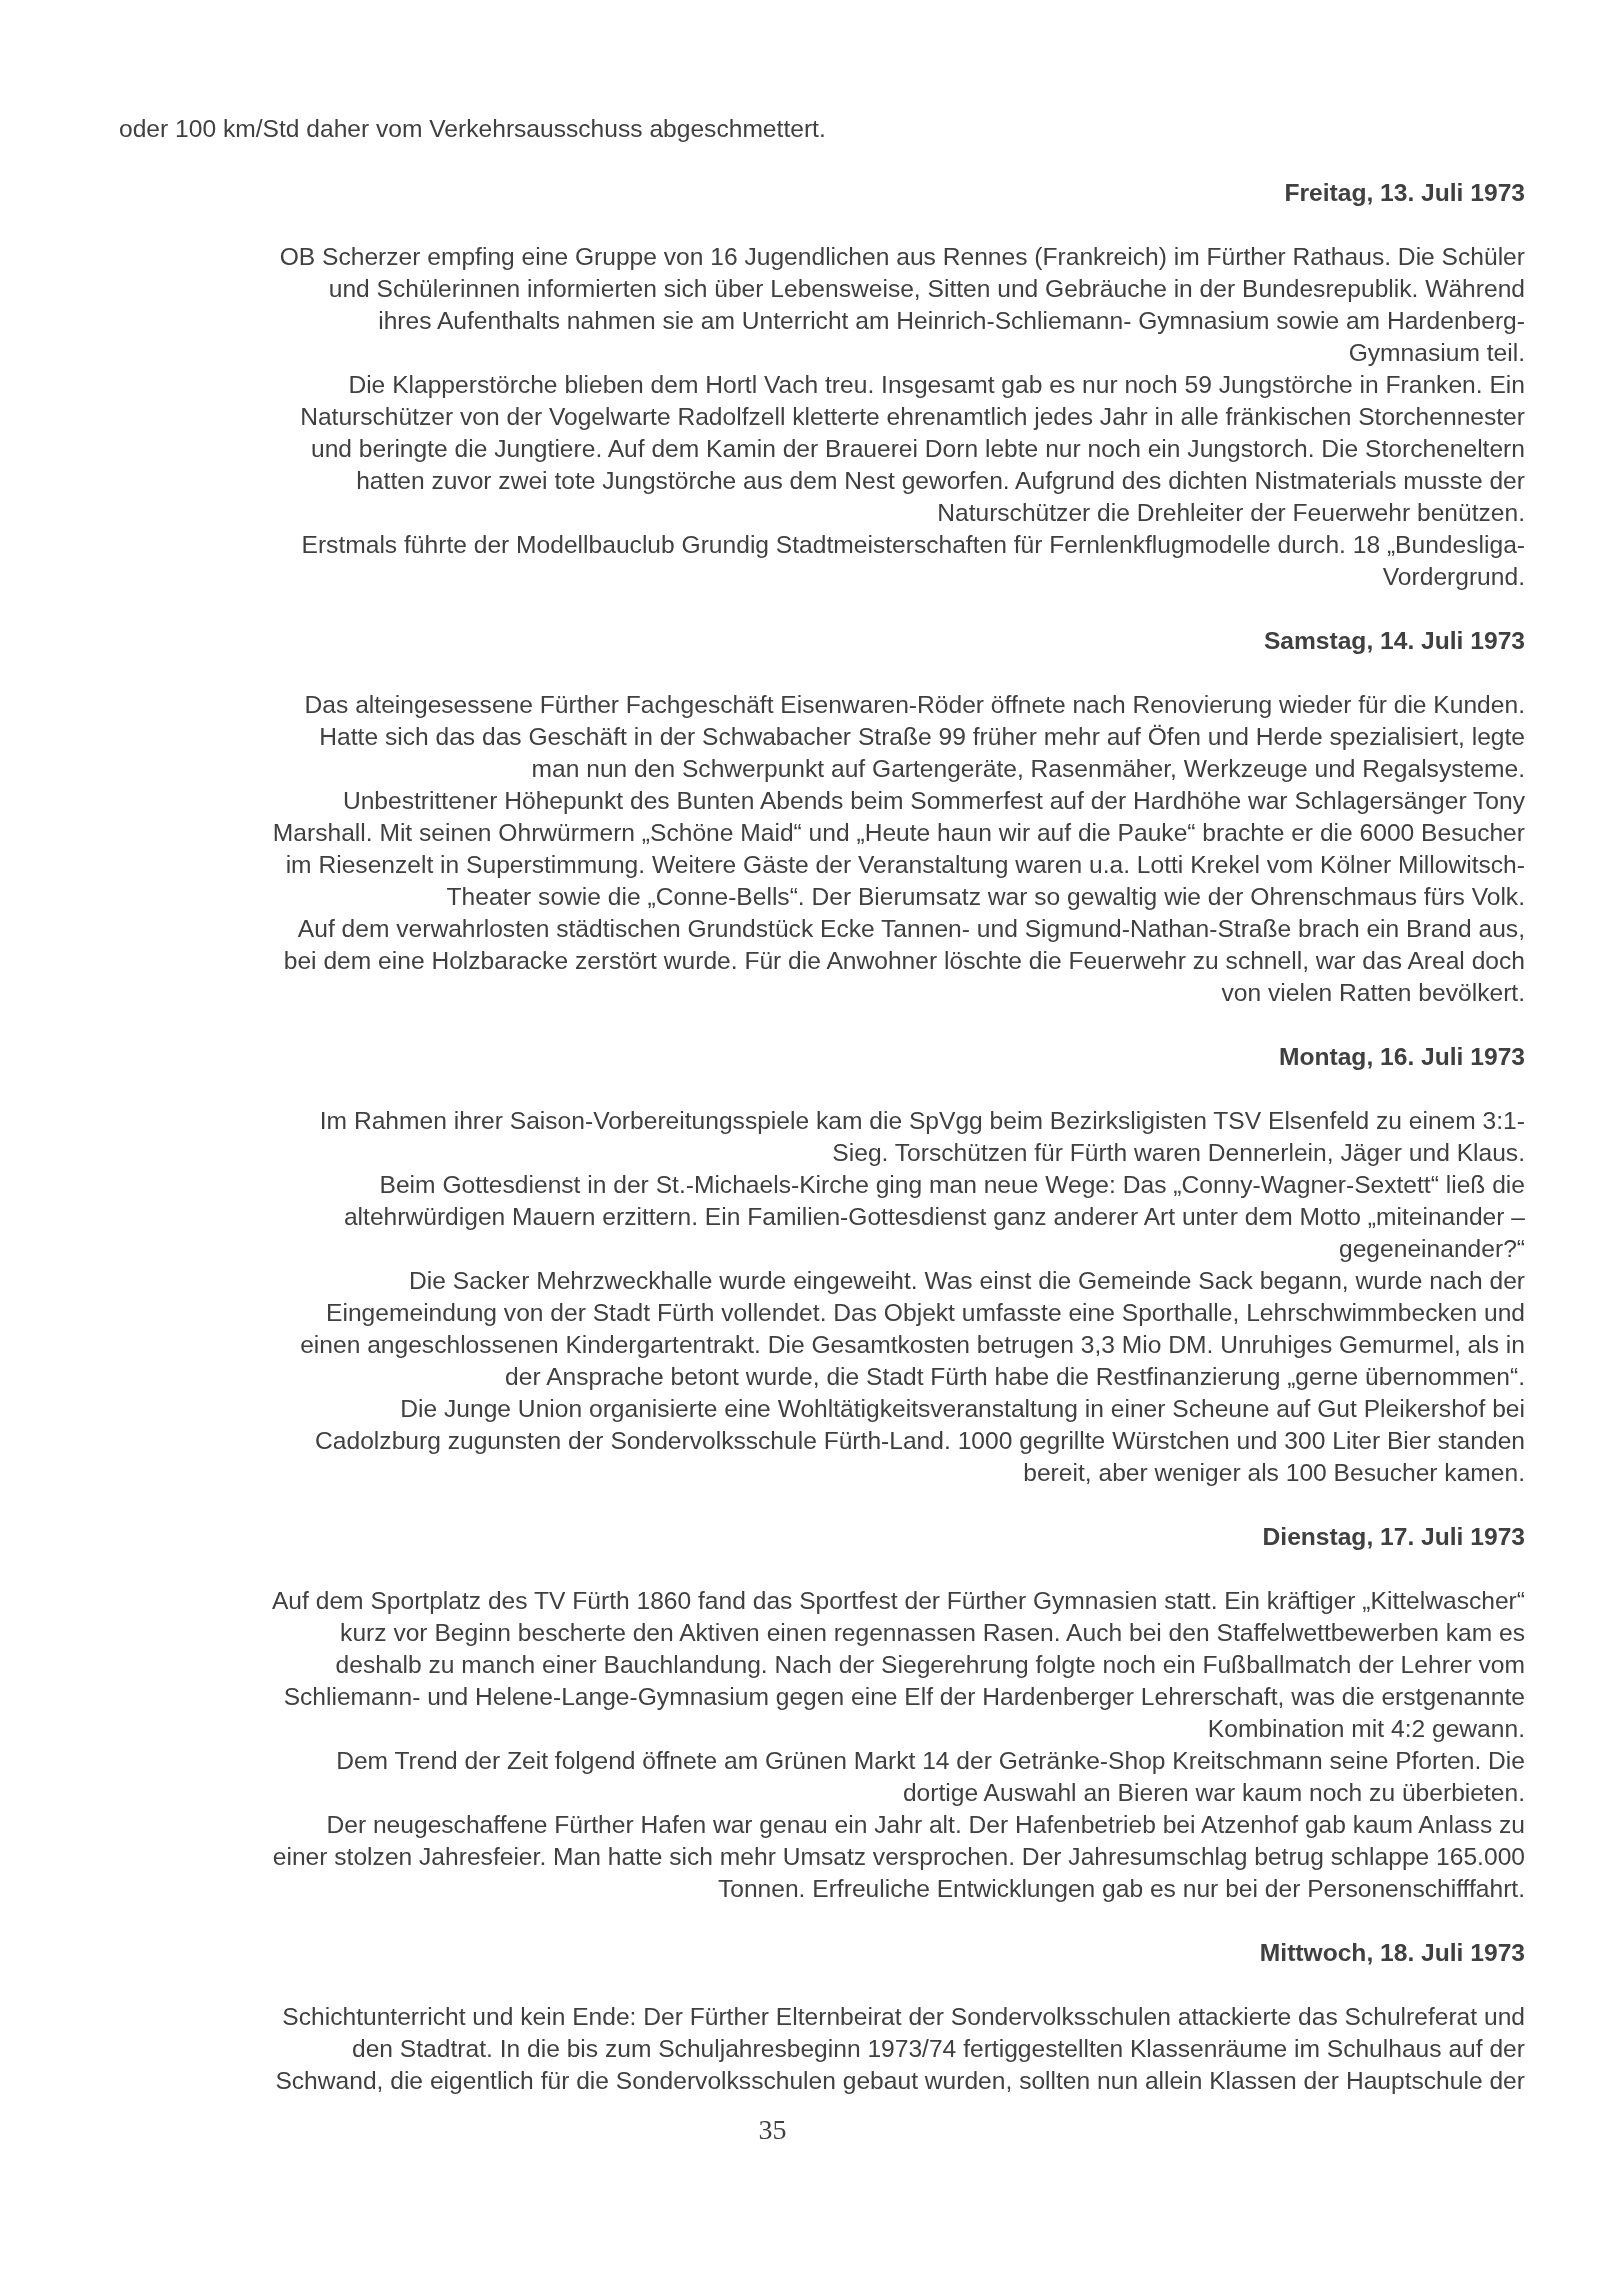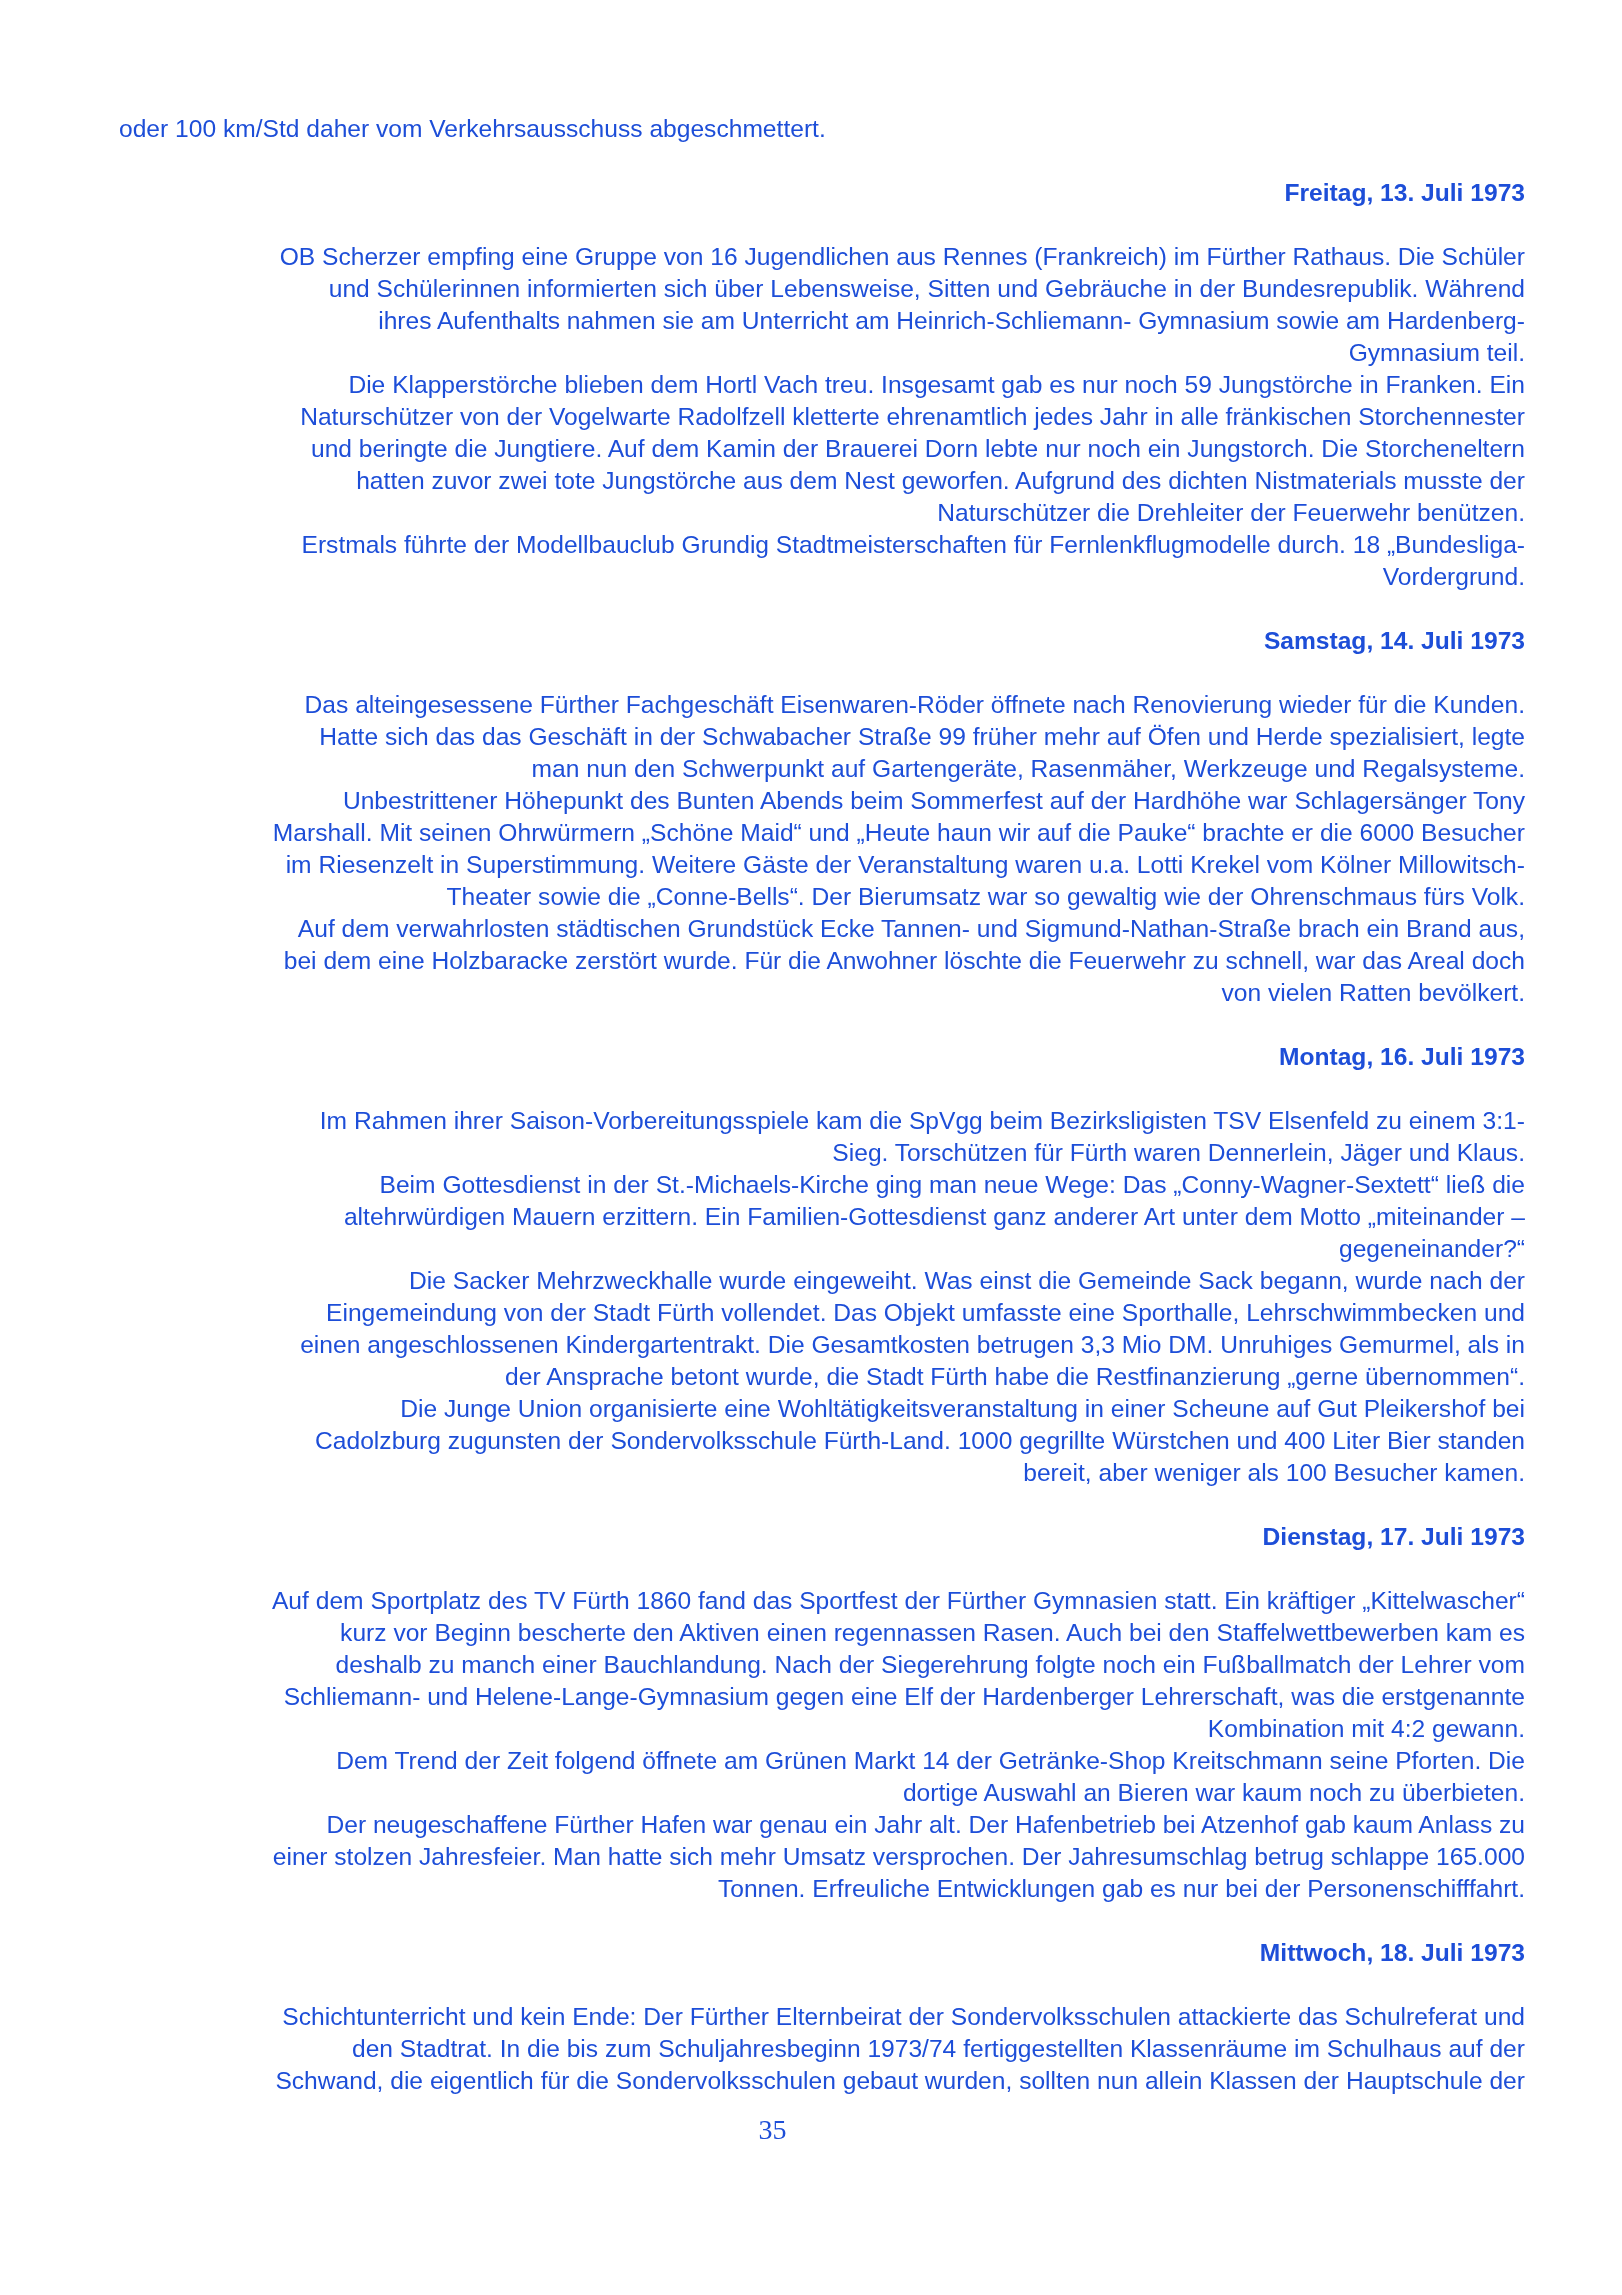--- a/index.html
+++ b/index.html
@@ -5,21 +5,21 @@
   html, body {
     margin: 0;
     padding: 0;
     background: #ffffff;
   }
   .page {
     position: relative;
     width: 1545px;
     height: 2295px;
     background: #ffffff;
-    color: #1d4ed8;
+    color: #404040;
     font-family: "Liberation Sans", sans-serif;
     font-size: 24.6px;
     overflow: hidden;
   }
   .doc {
     position: absolute;
     left: 119px;
     top: 113px;
     width: 1406px;
   }
@@ -92,21 +92,21 @@
             <div class="line">Im Rahmen ihrer Saison-Vorbereitungsspiele kam die SpVgg beim Bezirksligisten TSV Elsenfeld zu einem 3:1-</div>
             <div class="line">Sieg. Torschützen für Fürth waren Dennerlein, Jäger und Klaus.</div>
             <div class="line">Beim Gottesdienst in der St.-Michaels-Kirche ging man neue Wege: Das „Conny-Wagner-Sextett“ ließ die</div>
             <div class="line">altehrwürdigen Mauern erzittern. Ein Familien-Gottesdienst ganz anderer Art unter dem Motto „miteinander –</div>
             <div class="line">gegeneinander?“</div>
             <div class="line">Die Sacker Mehrzweckhalle wurde eingeweiht. Was einst die Gemeinde Sack begann, wurde nach der</div>
             <div class="line">Eingemeindung von der Stadt Fürth vollendet. Das Objekt umfasste eine Sporthalle, Lehrschwimmbecken und</div>
             <div class="line">einen angeschlossenen Kindergartentrakt. Die Gesamtkosten betrugen 3,3 Mio DM. Unruhiges Gemurmel, als in</div>
             <div class="line">der Ansprache betont wurde, die Stadt Fürth habe die Restfinanzierung „gerne übernommen“.</div>
             <div class="line">Die Junge Union organisierte eine Wohltätigkeitsveranstaltung in einer Scheune auf Gut Pleikershof bei</div>
-            <div class="line">Cadolzburg zugunsten der Sondervolksschule Fürth-Land. 1000 gegrillte Würstchen und 400 Liter Bier standen</div>
+            <div class="line">Cadolzburg zugunsten der Sondervolksschule Fürth-Land. 1000 gegrillte Würstchen und 300 Liter Bier standen</div>
             <div class="line">bereit, aber weniger als 100 Besucher kamen.</div>
           </div>
         </section>
         <section class="section">
           <h2 class="heading">Dienstag, 17. Juli 1973</h2>
           <div class="sec-body">
             <div class="line">Auf dem Sportplatz des TV Fürth 1860 fand das Sportfest der Fürther Gymnasien statt. Ein kräftiger „Kittelwascher“</div>
             <div class="line">kurz vor Beginn bescherte den Aktiven einen regennassen Rasen. Auch bei den Staffelwettbewerben kam es</div>
             <div class="line">deshalb zu manch einer Bauchlandung. Nach der Siegerehrung folgte noch ein Fußballmatch der Lehrer vom</div>
             <div class="line">Schliemann- und Helene-Lange-Gymnasium gegen eine Elf der Hardenberger Lehrerschaft, was die erstgenannte</div>

